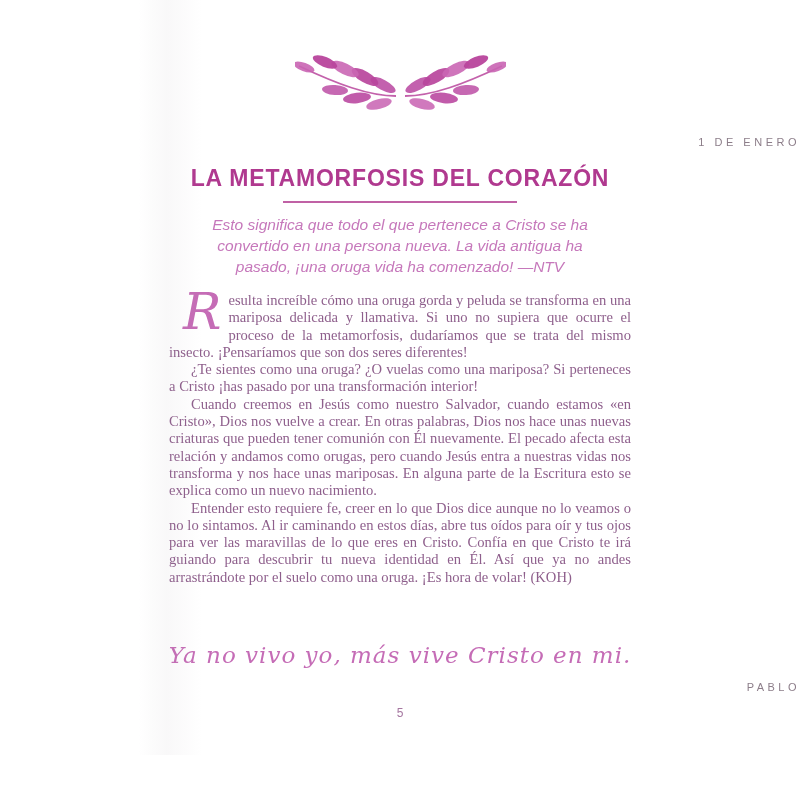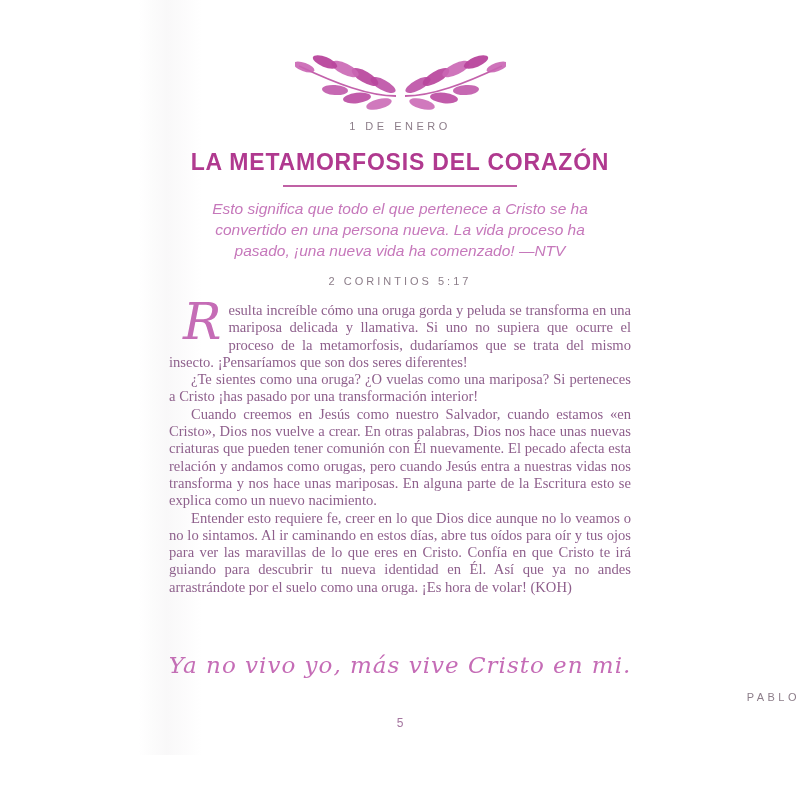--- a/index.html
+++ b/index.html
@@ -35,22 +35,22 @@
     justify-content: center;
     align-items: flex-end;
     gap: 3px;
     padding-top: 52px;
     height: 64px;
   }
   .branch { display: block; }
   .branch.left { transform: scaleX(-1); }
 
   .date-heading {
-    margin-top: 4px;
-    text-align: center;
+    margin-top: 20px;
+    text-align: right;
     font-family: "Liberation Sans", sans-serif;
     font-size: 11px;
     letter-spacing: 3.5px;
     color: var(--muted_caps, #8c7d89);
   }
   .page-title {
     margin: 17px 0 0 0;
     text-align: center;
     font-family: "Liberation Sans", sans-serif;
     font-weight: bold;
@@ -163,22 +163,21 @@
         <ellipse cx="64" cy="36" rx="13" ry="5" transform="rotate(-4 64 36)" fill="#c058aa" opacity="0.9"></ellipse>
         <ellipse cx="95" cy="13" rx="11" ry="4.2" transform="rotate(-20 95 13)" fill="#c964b3" opacity="0.9"></ellipse>
       </svg>
     </div>
 
     <div class="date-heading">1 DE ENERO</div>
     <h1 class="page-title">LA METAMORFOSIS DEL CORAZÓN</h1>
     <div class="title-rule"></div>
   </header>
 
-  <blockquote class="epigraph">Esto significa que todo el que pertenece a Cristo se ha convertido en una persona nueva. La vida proceso ha pasado, ¡una nueva vida ha comenzado! —NTV</blockquote>
-  <div class="scripture-reference">2 CORINTIOS 5:17</div>
+  <blockquote class="epigraph">Esto significa que todo el que pertenece a Cristo se ha convertido en una persona nueva. La vida antigua ha pasado, ¡una oruga vida ha comenzado! —NTV</blockquote>
 
   <main class="body-text">
     <p class="para first">
       <span class="drop-cap">R</span><span>esulta increíble cómo una oruga gorda y peluda se transforma en una mariposa delicada y llamativa. Si uno no supiera que ocurre el proceso de la metamorfosis, dudaríamos que se trata del mismo insecto. ¡Pensaríamos que son dos seres diferentes!</span>
     </p>
     <p class="para indent">¿Te sientes como una oruga? ¿O vuelas como una mariposa? Si perteneces a Cristo ¡has pasado por una transformación interior!</p>
     <p class="para indent">Cuando creemos en Jesús como nuestro Salvador, cuando estamos «en Cristo», Dios nos vuelve a crear. En otras palabras, Dios nos hace unas nuevas criaturas que pueden tener comunión con Él nuevamente. El pecado afecta esta relación y andamos como orugas, pero cuando Jesús entra a nuestras vidas nos transforma y nos hace unas mariposas. En alguna parte de la Escritura esto se explica como un nuevo nacimiento.</p>
     <p class="para indent">Entender esto requiere fe, creer en lo que Dios dice aunque no lo veamos o no lo sintamos. Al ir caminando en estos días, abre tus oídos para oír y tus ojos para ver las maravillas de lo que eres en Cristo. Confía en que Cristo te irá guiando para descubrir tu nueva identidad en Él. Así que ya no andes arrastrándote por el suelo como una oruga. ¡Es hora de volar! (KOH)</p>
   </main>
 

